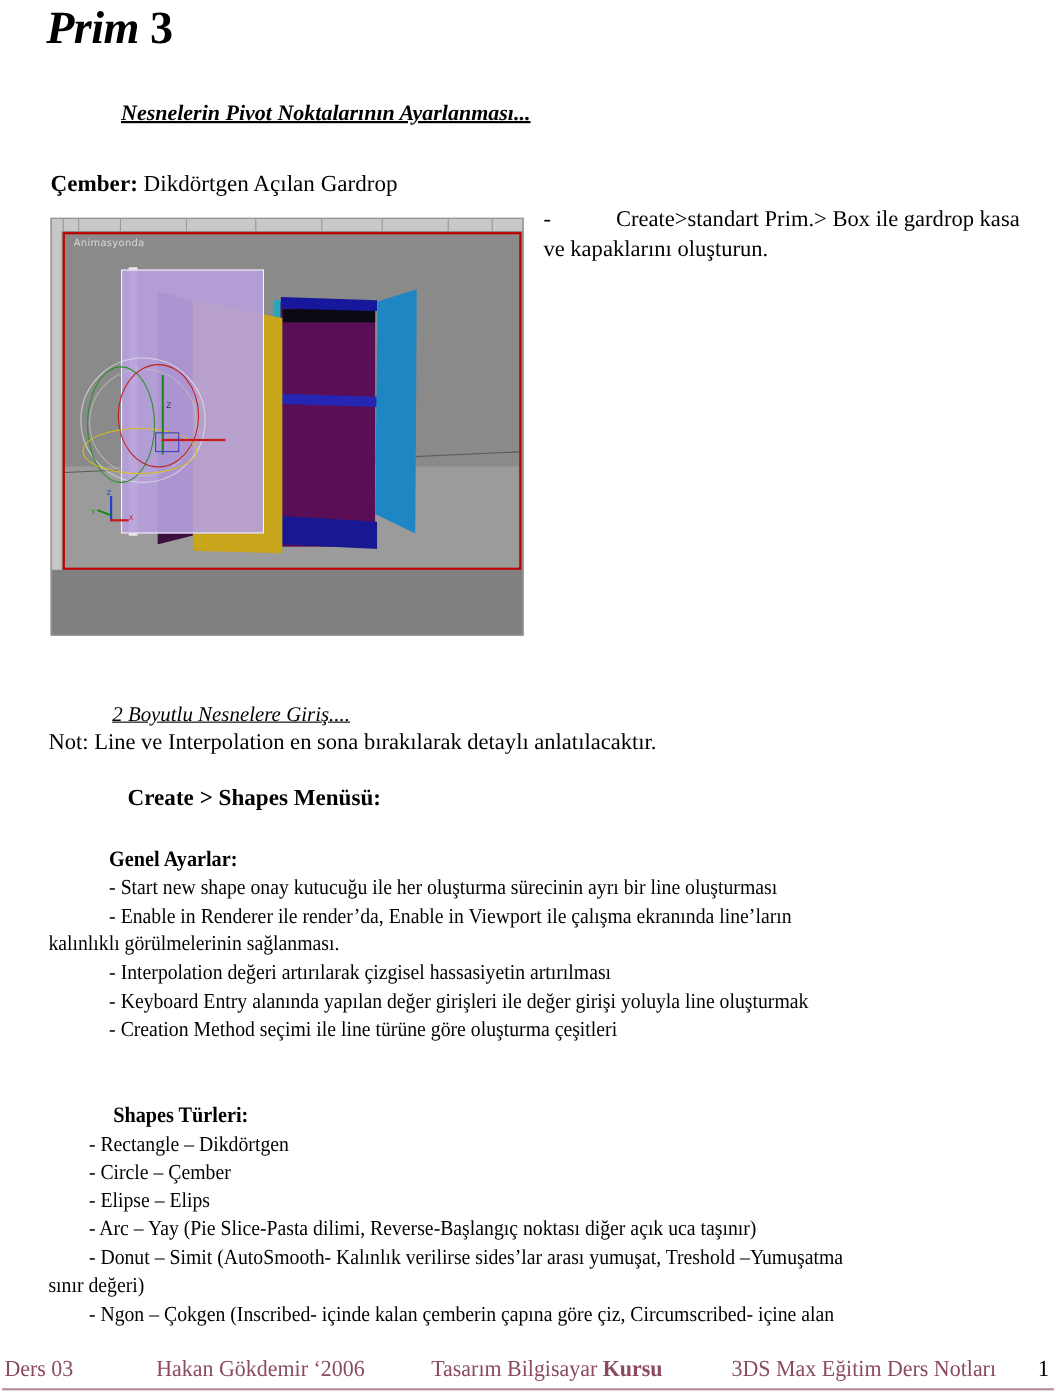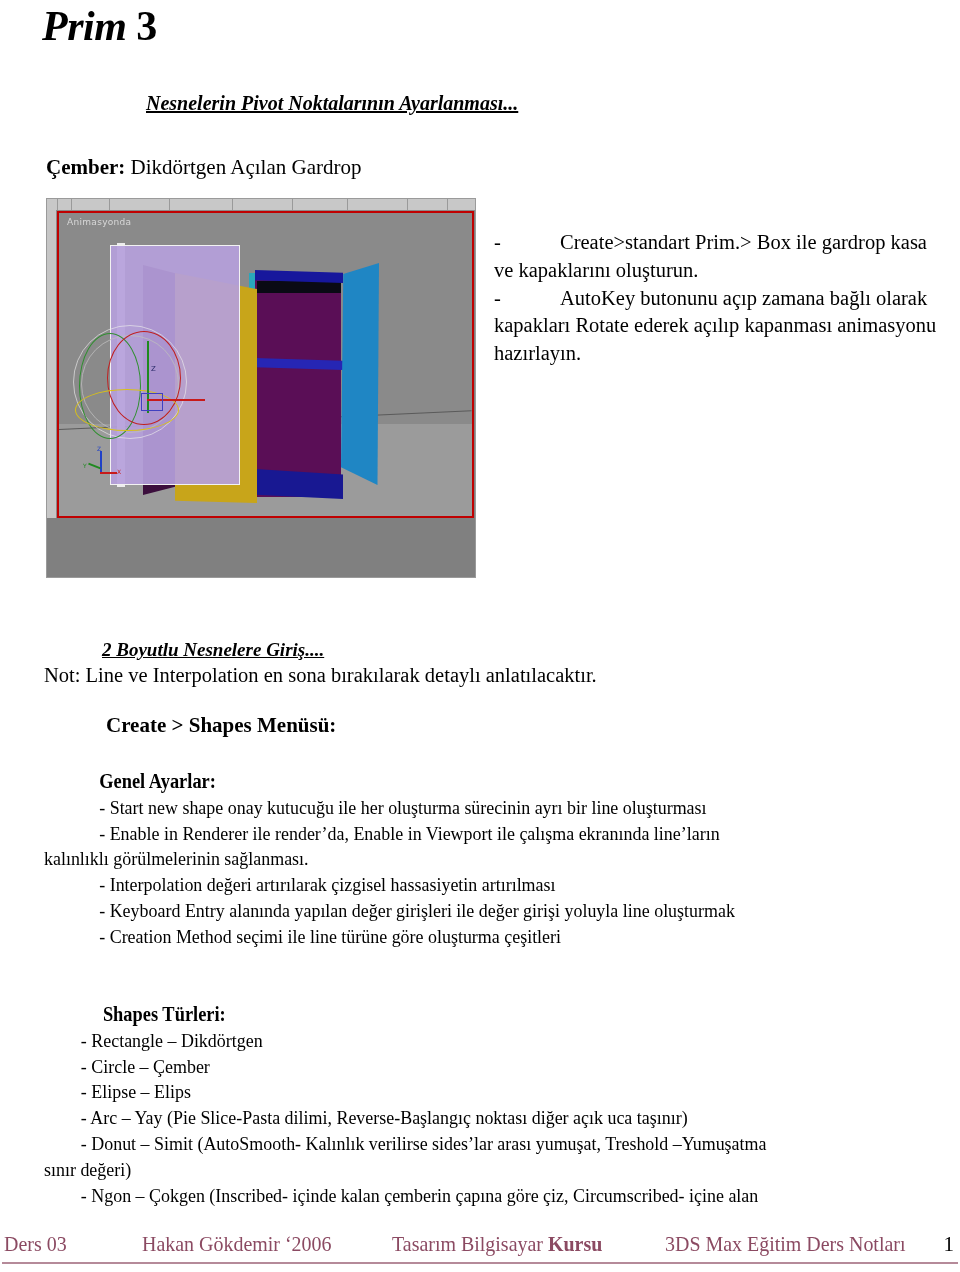--- a/index.html
+++ b/index.html
@@ -26,21 +26,20 @@
   .doc-title .num { font-style: normal; }
 
   .section-head {
     position: absolute;
     left: 110px; top: 92px;
     font-size: 20px;
     font-weight: bold;
     font-style: italic;
     text-decoration: underline;
     white-space: nowrap;
-    margin-left: 36px;
   }
 
   .example-line {
     position: absolute;
     left: 46px; top: 155px;
     font-size: 21px;
     white-space: nowrap;
   }
   .example-line b { font-weight: bold; }
 
@@ -205,44 +204,43 @@
   .tripod .ly { position:absolute; left: -4px; top: 11px; font-size: 6px; color:#1f8a1f;
                 font-family:"DejaVu Sans",sans-serif; }
 
   
   .bullets {
     position: absolute;
     left: 494px; top: 186px;
     width: 452px;
     font-size: 20.5px;
     line-height: 1.355;
-    margin-top: 43px;
   }
   .bullets .b-item { margin: 0; text-indent: 0; }
   .bullets .dash { display: inline-block; width: 66px; }
 
   
   .subhead-2d {
     position: absolute;
     left: 102px; top: 639px;
     font-size: 19px;
-    font-weight: bold;
+    font-weight: normal;
     font-style: italic;
     text-decoration: underline;
     white-space: nowrap;
   }
   .note-line {
     position: absolute;
     left: 44px; top: 664px;
     font-size: 20.5px;
     white-space: nowrap;
   }
   .create-shapes {
     position: absolute;
-    left: 106px; top: 713px;
+    left: 116px; top: 713px;
     font-size: 21px;
     font-weight: bold;
     white-space: nowrap;
   }
 
   .block-condensed {
     position: absolute;
     left: 44px;
     width: 905px;
     font-family: "Liberation Serif", serif;
@@ -359,21 +357,20 @@
       <span class="lz">Z</span>
         <span class="lx">X</span>
         <span class="ly">Y</span>
     </div>
 
   </div>
 </div>
 
 <div class="bullets">
   <p class="b-item"><span class="dash">-</span><span>Create&gt;standart Prim.&gt; Box ile gardrop kasa ve kapaklarını oluşturun.</span></p>
-  <p class="b-item"><span class="dash">-</span><span>AutoKey butonunu açıp zamana bağlı olarak kapakları Rotate ederek açılıp kapanması animasyonu hazırlayın.</span></p>
 </div>
 
 <div class="subhead-2d">2 Boyutlu Nesnelere Giriş....</div>
 <div class="note-line">Not: Line ve Interpolation en sona bırakılarak detaylı anlatılacaktır.</div>
 <div class="create-shapes">Create &gt; Shapes Menüsü:</div>
 
 <div class="block-condensed" id="genel-block">
   <div class="head">Genel Ayarlar:</div>
   <div class="ln ind">- Start new shape onay kutucuğu ile her oluşturma sürecinin ayrı bir line oluşturması</div>
   <div class="ln ind">- Enable in Renderer ile render’da, Enable in Viewport ile çalışma ekranında line’ların</div>

